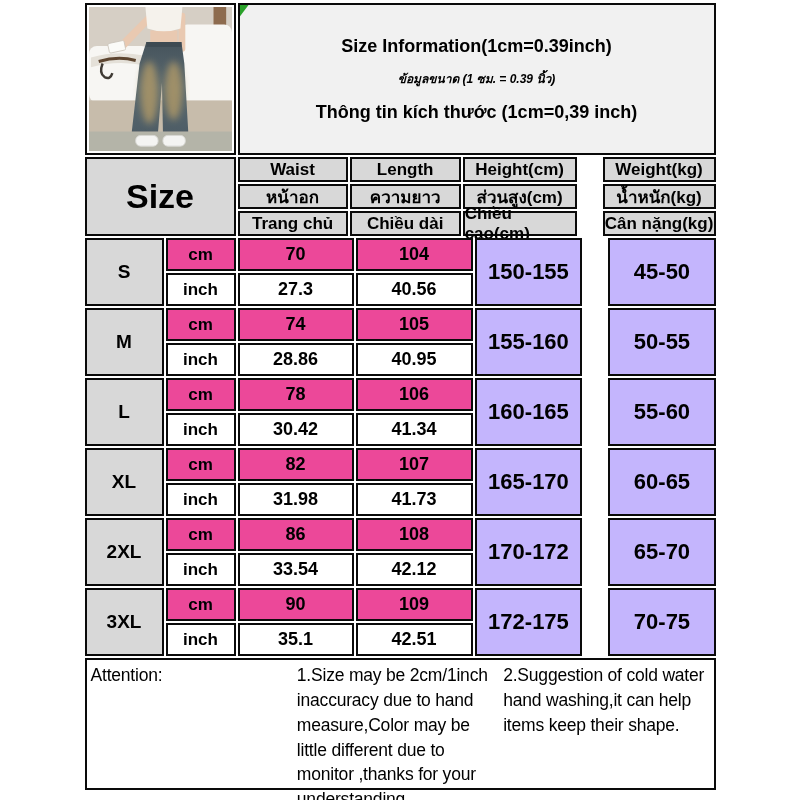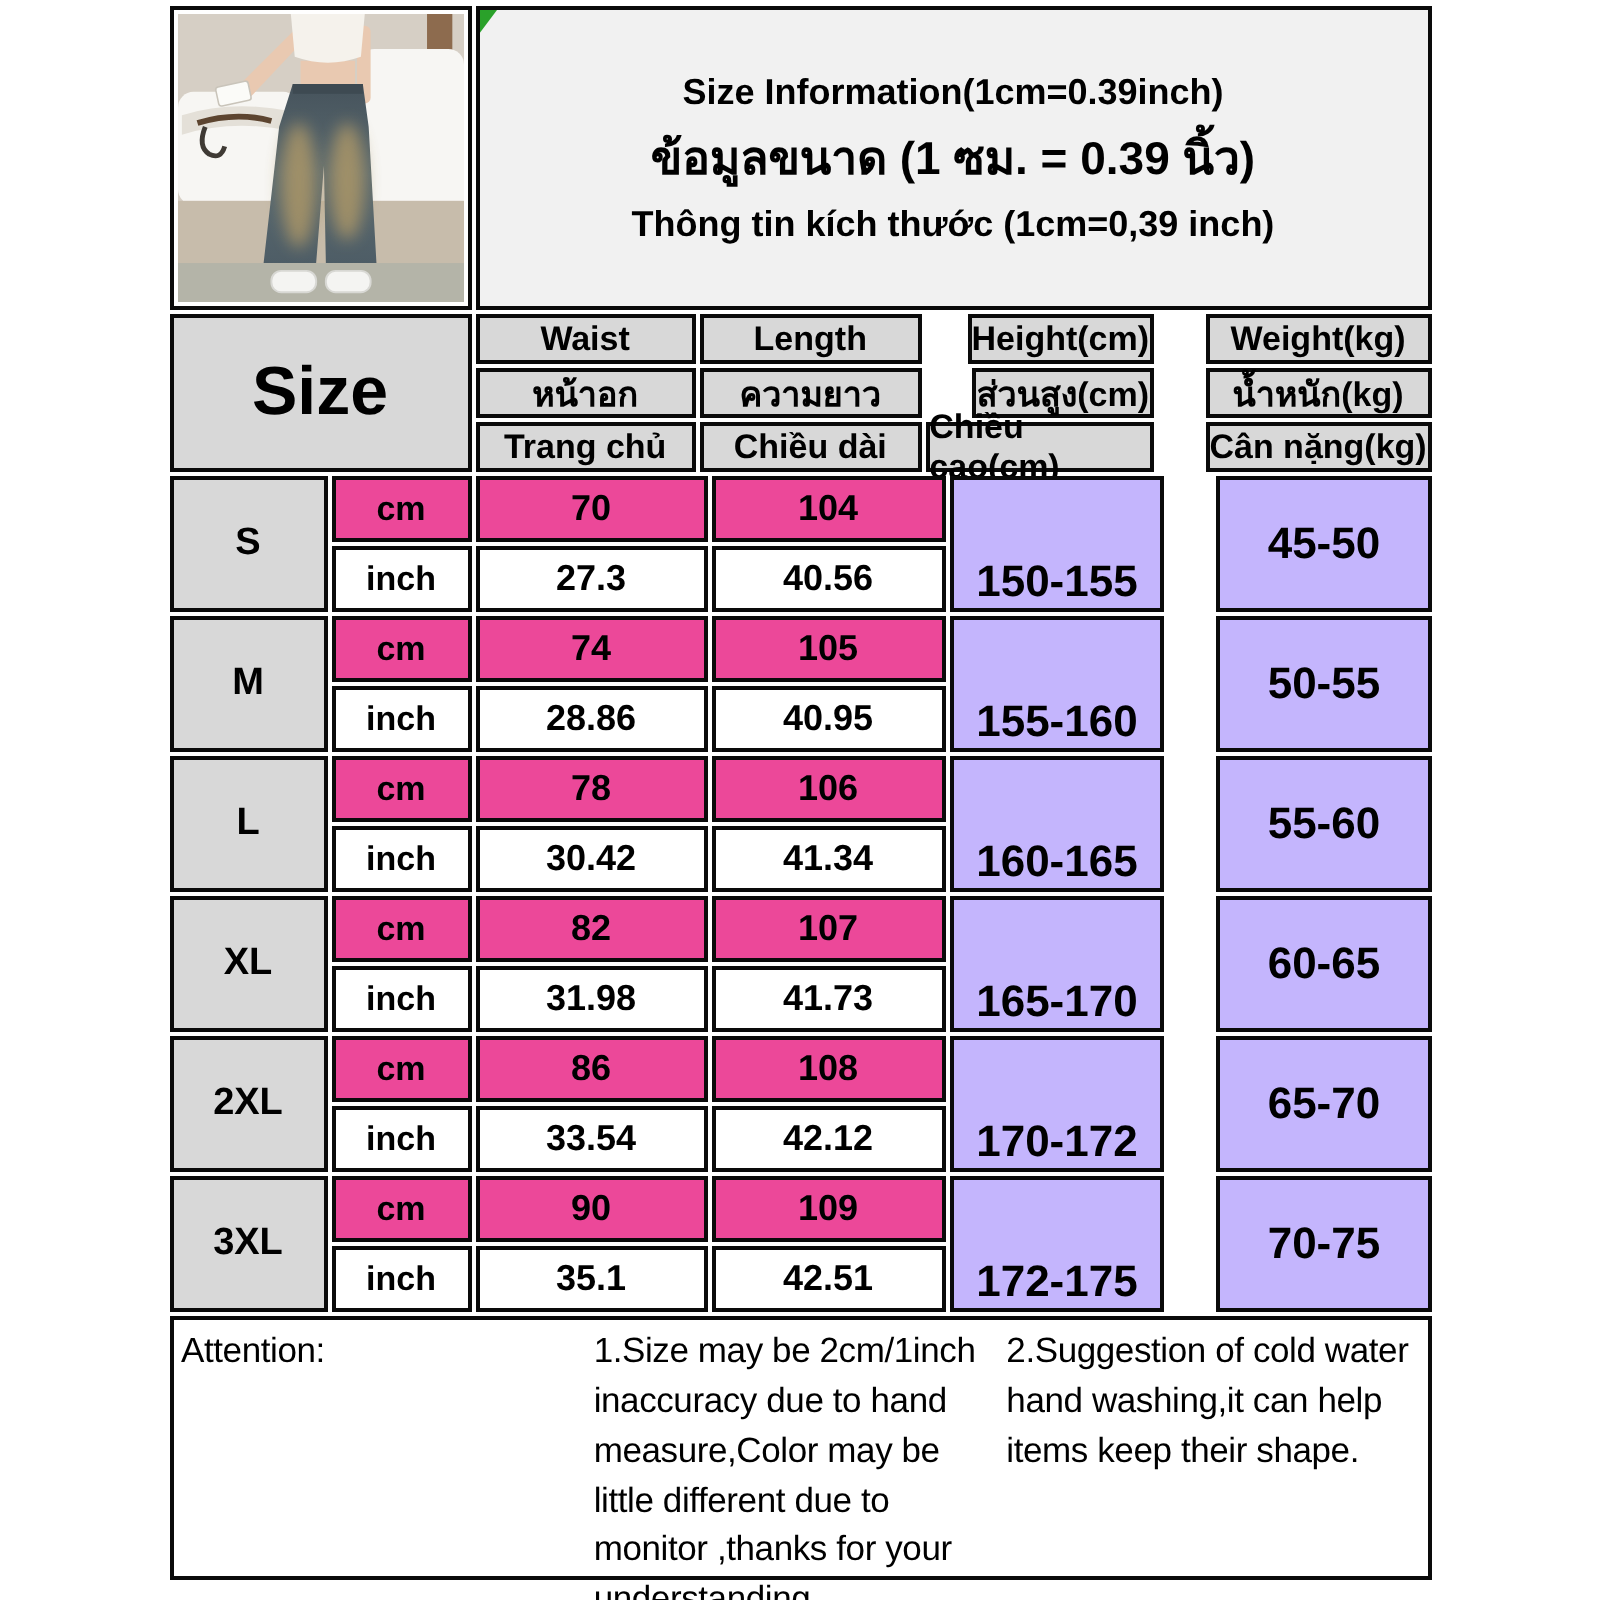--- a/index.html
+++ b/index.html
@@ -20,32 +20,32 @@
   .gray{background:#d8d8d8;}
   .tint{background:#ec4899;}
 
   
   .top-row{display:flex;gap:2px;height:152px;}
   .photo-cell{width:151px;flex:none;padding:2px;}
   .photo-cell svg{width:100%;height:100%;display:block;}
   .title-cell{flex:1;position:relative;flex-direction:column;background:#f1f1f1;}
   .title-cell .t-line{font-weight:bold;line-height:33px;text-align:center;}
   .t-en,.t-vi{font-size:18px;}
-  .t-th{font-size:23px;}
+  .t-th{font-size:12px;font-style:italic;}
   .corner-flag{
     position:absolute;top:0;left:0;width:9px;height:12px;
     clip-path:polygon(0 0,100% 0,0 100%);
   }
 
   
   .hdr{display:flex;gap:2px;}
   .size-cell{width:151px;flex:none;font-size:34px;font-weight:bold;}
   .hcol{display:flex;flex-direction:column;gap:2px;}
   .hcol .cell{height:25px;font-size:17px;font-weight:bold;background:#d8d8d8;}
-  .w3{width:116px;} .w4{width:117px;} .w5{width:120px;align-items:flex-end;} .w6{width:119px;margin-left:24px;}
+  .w3{width:116px;} .w4{width:117px;} .w5{width:120px;} .w6{width:119px;margin-left:24px;}
 
   
   .grp{display:flex;gap:2px;}
   .lbl-cell{width:79px;flex:none;font-size:19px;font-weight:bold;background:#d8d8d8;}
   .stack{display:flex;flex-direction:column;gap:2px;}
   .stack .cell{height:33px;}
   .u{width:70px;font-size:17px;font-weight:bold;}
   .v{font-size:18px;font-weight:bold;}
   .merged{height:68px;font-size:22px;font-weight:bold;background:#c4b5fd;}
 

